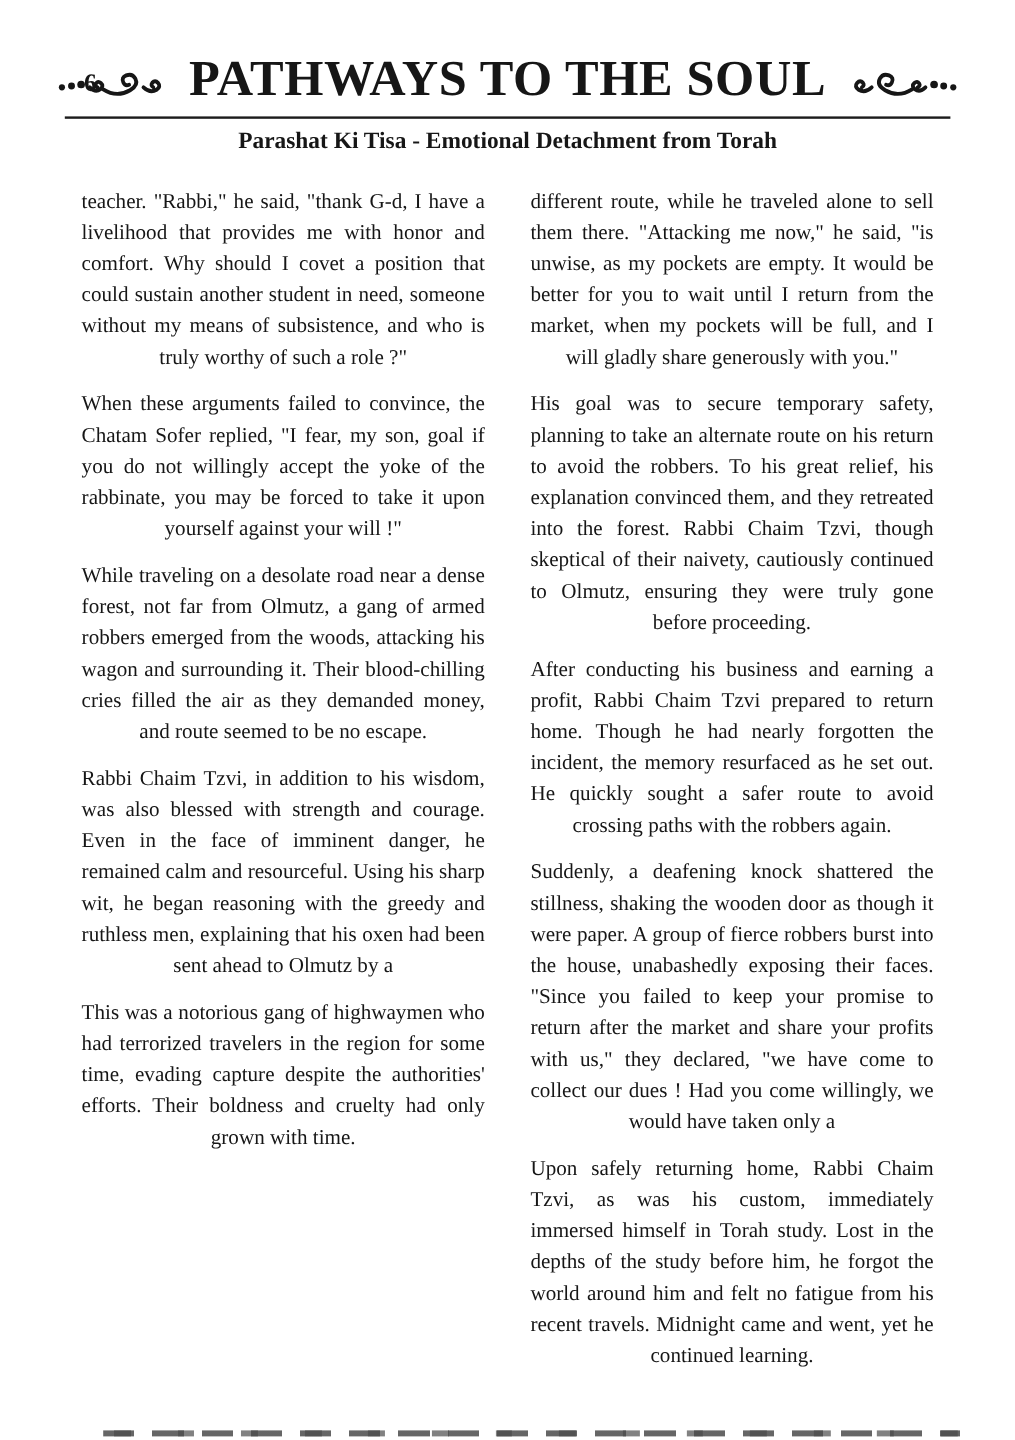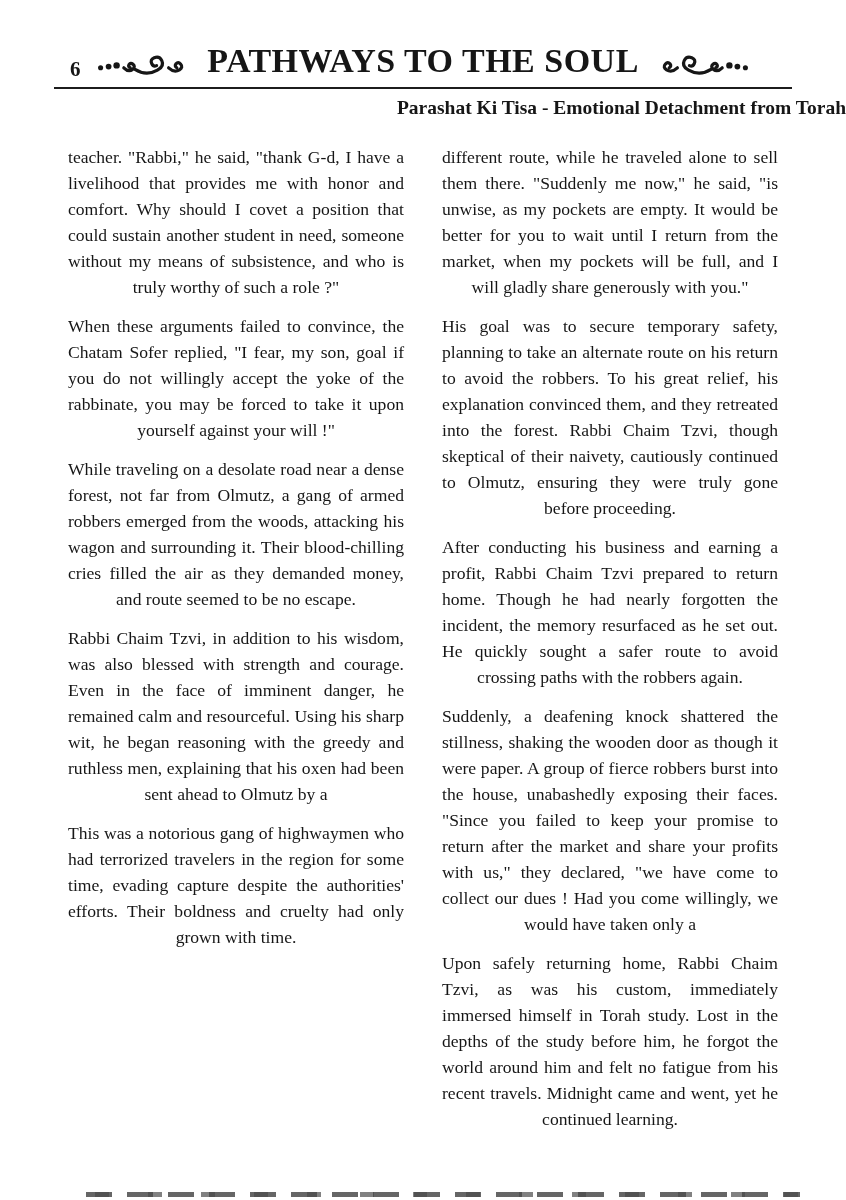--- a/index.html
+++ b/index.html
@@ -21,36 +21,36 @@
   }
   .title-row {
     padding-top: 42px;
     display: flex;
     justify-content: center;
     align-items: center;
     gap: 8px;
   }
   .book-title {
     margin: 0;
-    font-size: 34px;
+    font-size: 42px;
     font-weight: 700;
     letter-spacing: 0.5px;
     white-space: nowrap;
   }
   .ornament { display: inline-block; line-height: 0; }
   .ornament svg { display: block; }
   .ornament.mirror { transform: scaleX(-1); }
   .header-rule {
     border: none;
     border-top: 2px solid #1c1c1c;
     margin: 7px 54px 0 54px;
   }
   .chapter-subtitle {
     margin: 8px 0 0 0;
-    text-align: right;
+    text-align: center;
     font-size: 19.5px;
     font-weight: 700;
   }
   .columns {
     display: flex;
     gap: 38px;
     padding: 25px 68px 0 68px;
   }
   .col { flex: 1 1 0; min-width: 0; }
   .col p {
@@ -112,21 +112,21 @@
 
   <main class="columns">
     <div class="col">
         <p>teacher. "Rabbi," he said, "thank G-d, I have a livelihood that provides me with honor and comfort. Why should I covet a position that could sustain another student in need, someone without my means of subsistence, and who is truly worthy of such a role ?"</p>
         <p>When these arguments failed to convince, the Chatam Sofer replied, "I fear, my son, goal if you do not willingly accept the yoke of the rabbinate, you may be forced to take it upon yourself against your will !"</p>
         <p>While traveling on a desolate road near a dense forest, not far from Olmutz, a gang of armed robbers emerged from the woods, attacking his wagon and surrounding it. Their blood-chilling cries filled the air as they demanded money, and route seemed to be no escape.</p>
         <p>Rabbi Chaim Tzvi, in addition to his wisdom, was also blessed with strength and courage. Even in the face of imminent danger, he remained calm and resourceful. Using his sharp wit, he began reasoning with the greedy and ruthless men, explaining that his oxen had been sent ahead to Olmutz by a</p>
         <p>This was a notorious gang of highwaymen who had terrorized travelers in the region for some time, evading capture despite the authorities' efforts. Their boldness and cruelty had only grown with time.</p>
       </div>
     <div class="col">
-        <p>different route, while he traveled alone to sell them there. "Suddenly me now," he said, "is unwise, as my pockets are empty. It would be better for you to wait until I return from the market, when my pockets will be full, and I will gladly share generously with you."</p>
+        <p>different route, while he traveled alone to sell them there. "Attacking me now," he said, "is unwise, as my pockets are empty. It would be better for you to wait until I return from the market, when my pockets will be full, and I will gladly share generously with you."</p>
         <p>His goal was to secure temporary safety, planning to take an alternate route on his return to avoid the robbers. To his great relief, his explanation convinced them, and they retreated into the forest. Rabbi Chaim Tzvi, though skeptical of their naivety, cautiously continued to Olmutz, ensuring they were truly gone before proceeding.</p>
         <p>After conducting his business and earning a profit, Rabbi Chaim Tzvi prepared to return home. Though he had nearly forgotten the incident, the memory resurfaced as he set out. He quickly sought a safer route to avoid crossing paths with the robbers again.</p>
         <p>Suddenly, a deafening knock shattered the stillness, shaking the wooden door as though it were paper. A group of fierce robbers burst into the house, unabashedly exposing their faces. "Since you failed to keep your promise to return after the market and share your profits with us," they declared, "we have come to collect our dues ! Had you come willingly, we would have taken only a</p>
         <p>Upon safely returning home, Rabbi Chaim Tzvi, as was his custom, immediately immersed himself in Torah study. Lost in the depths of the study before him, he forgot the world around him and felt no fatigue from his recent travels. Midnight came and went, yet he continued learning.</p>
       </div>
   </main>
 
   <div class="cutoff-remnant"></div>
 
 </div>

